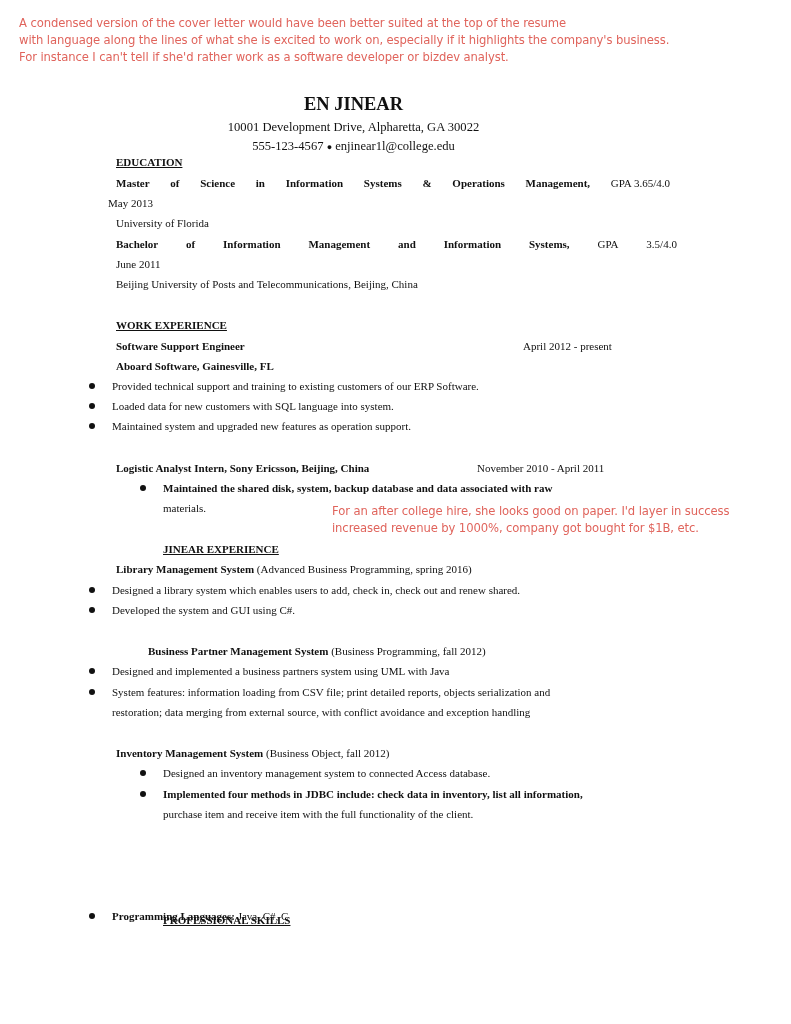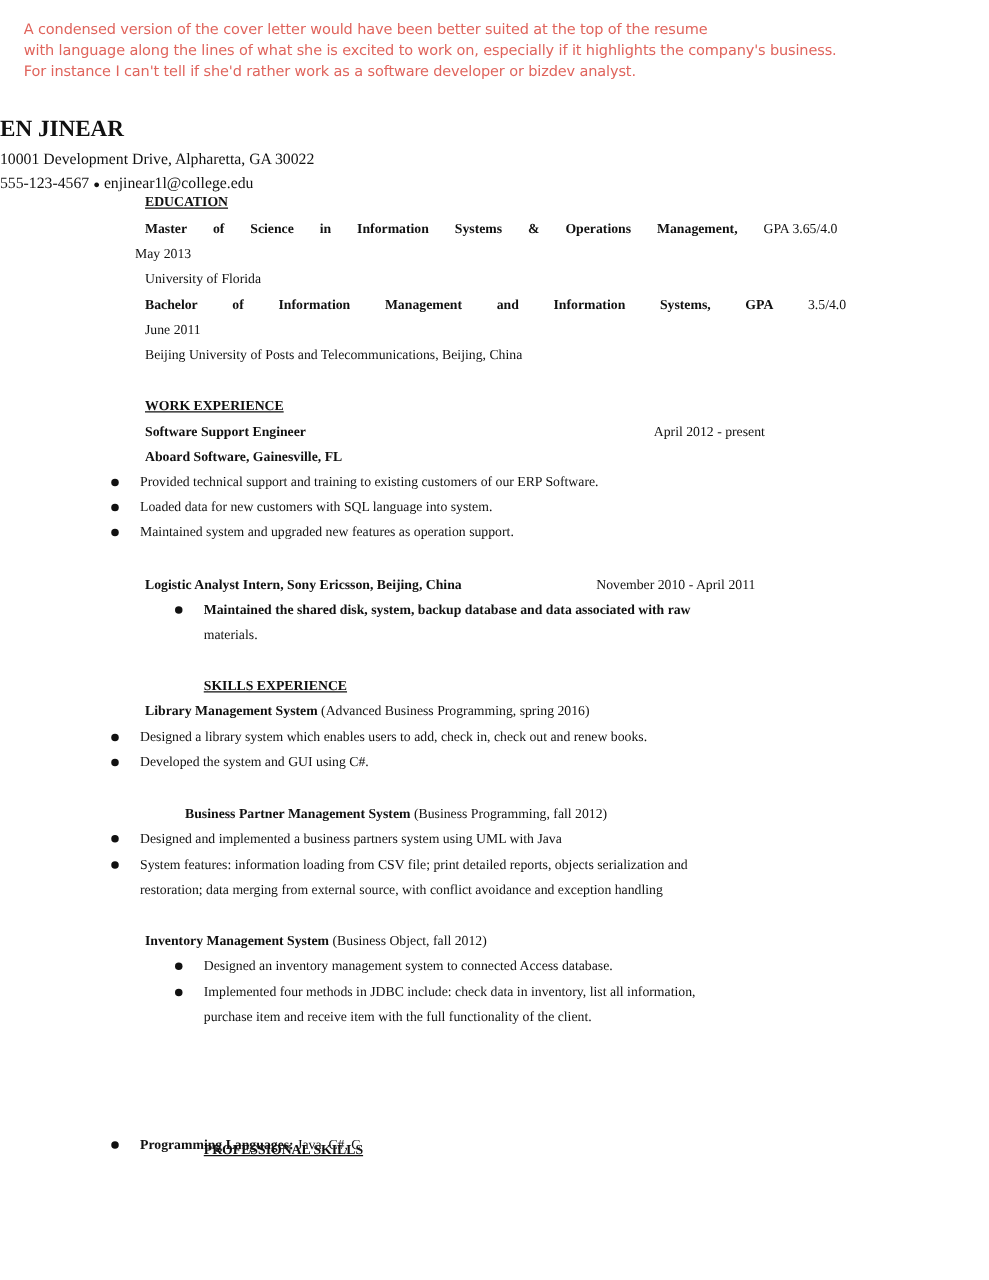--- a/index.html
+++ b/index.html
@@ -8,21 +8,21 @@
     font-family: "Liberation Serif", serif; color: #111111;
   }
   .note {
     position: absolute; font-family: "DejaVu Sans", sans-serif; color: #e0645c;
     font-size: 11.6px; line-height: 17px; letter-spacing: -0.1px;
   }
   .note div { white-space: nowrap; }
   .abs { position: absolute; white-space: nowrap; font-size: 11px; line-height: 20px; }
   .b { font-weight: bold; }
   .u { text-decoration: underline; font-weight: bold; }
-  .center { left: 0; width: 707px; }
+  .center { left: 0; width: 707px; text-align: center; }
   .dot { position: absolute; width: 6px; height: 6px; border-radius: 50%; background: #111; }
   .justify { display: flex; justify-content: space-between; }
 </style>
 </head>
 <body>
 
 <div class="note" style="left:19px; top:15px;">
   <div>A condensed version of the cover letter would have been better suited at the top of the resume</div>
   <div>with language along the lines of what she is excited to work on, especially if it highlights the company's business.</div>
   <div>For instance I can't tell if she'd rather work as a software developer or bizdev analyst.</div>
@@ -52,21 +52,21 @@
 <div class="abs" style="left:108px; top:193px;">May 2013</div>
 <div class="abs" style="left:116px; top:213px;">University of Florida</div>
 <div class="abs b justify" style="left:116px; top:234px; width:561px;">
   <span>Bachelor</span>
   <span>of</span>
   <span>Information</span>
   <span>Management</span>
   <span>and</span>
   <span>Information</span>
   <span>Systems,</span>
-  <span style="font-weight:bold;">GPA</span>
+  <span style="font-weight:normal;">GPA</span>
   <span style="font-weight:normal;">3.5/4.0</span>
 </div>
 <div class="abs" style="left:116px; top:254px;">June 2011</div>
 <div class="abs" style="left:116px; top:274px;">Beijing University of Posts and Telecommunications, Beijing, China</div>
 
 <div class="abs u" style="left:116px; top:315px;">WORK EXPERIENCE</div>
 <div class="abs b" style="left:116px; top:336px;">Software Support Engineer</div>
 <div class="abs" style="left:523px; top:336px;">April 2012 - present</div>
 <div class="abs b" style="left:116px; top:356px;">Aboard Software, Gainesville, FL</div>
 
@@ -77,51 +77,53 @@
 <span class="dot" style="left:89px; top:423px;"></span>
 <div class="abs" style="left:112px; top:416px;">Maintained system and upgraded new features as operation support.</div>
 
 <div class="abs b" style="left:116px; top:458px;">Logistic Analyst Intern, Sony Ericsson, Beijing, China</div>
 <div class="abs" style="left:477px; top:458px;">November 2010 - April 2011</div>
 <span class="dot" style="left:140px; top:485px;"></span>
 <div class="abs" style="left:163px; top:478px;font-weight:bold;">Maintained the shared disk, system, backup database and data associated with raw</div>
 <div class="abs" style="left:163px; top:498px;">materials.</div>
 
 <div class="note" style="left:332px; top:503px;">
+  <div>For an after college hire, she looks good on paper. I'd layer in success</div>
+  <div>increased revenue by 1000%, company got bought for $1B, etc.</div>
 </div>
 
-<div class="abs u" style="left:163px; top:539px;">SKILLS EXPERIENCE</div>
+<div class="abs u" style="left:163px; top:539px;">JINEAR EXPERIENCE</div>
 
 <div class="abs" style="left:116px; top:559px;">
   <span class="b">Library Management System</span>
   <span>(Advanced Business Programming, spring 2016)</span>
 </div>
 <span class="dot" style="left:89px; top:587px;"></span>
-<div class="abs" style="left:112px; top:580px;">Designed a library system which enables users to add, check in, check out and renew books.</div>
+<div class="abs" style="left:112px; top:580px;">Designed a library system which enables users to add, check in, check out and renew shared.</div>
 <span class="dot" style="left:89px; top:607px;"></span>
 <div class="abs" style="left:112px; top:600px;">Developed the system and GUI using C#.</div>
 
 <div class="abs" style="left:104px; top:641px;margin-left:44px;">
   <span class="b">Business Partner Management System</span>
   <span>(Business Programming, fall 2012)</span>
 </div>
 <span class="dot" style="left:89px; top:668px;"></span>
 <div class="abs" style="left:112px; top:661px;">Designed and implemented a business partners system using UML with Java</div>
 <span class="dot" style="left:89px; top:689px;"></span>
 <div class="abs" style="left:112px; top:682px;">System features: information loading from CSV file; print detailed reports, objects serialization and</div>
 <div class="abs" style="left:112px; top:702px;">restoration; data merging from external source, with conflict avoidance and exception handling</div>
 
 <div class="abs" style="left:116px; top:743px;">
   <span class="b">Inventory Management System</span>
   <span>(Business Object, fall 2012)</span>
 </div>
 <span class="dot" style="left:140px; top:770px;"></span>
 <div class="abs" style="left:163px; top:763px;">Designed an inventory management system to connected Access database.</div>
 <span class="dot" style="left:140px; top:791px;"></span>
-<div class="abs" style="left:163px; top:784px;">Implemented four methods in JDBC include: check data in inventory, list all information,</div>
+<div class="abs" style="left:163px; top:784px;font-weight:bold;">Implemented four methods in JDBC include: check data in inventory, list all information,</div>
 <div class="abs" style="left:163px; top:804px;">purchase item and receive item with the full functionality of the client.</div>
 
 <div class="abs u" style="left:163px; top:866px;margin-top:44px;">PROFESSIONAL SKILLS</div>
 <span class="dot" style="left:89px; top:913px;"></span>
 <div class="abs" style="left:112px; top:906px;">
   <span class="b">Programming Languages:</span>
   <span>Java, C#, C</span>
 </div>
 
 </body></html>

